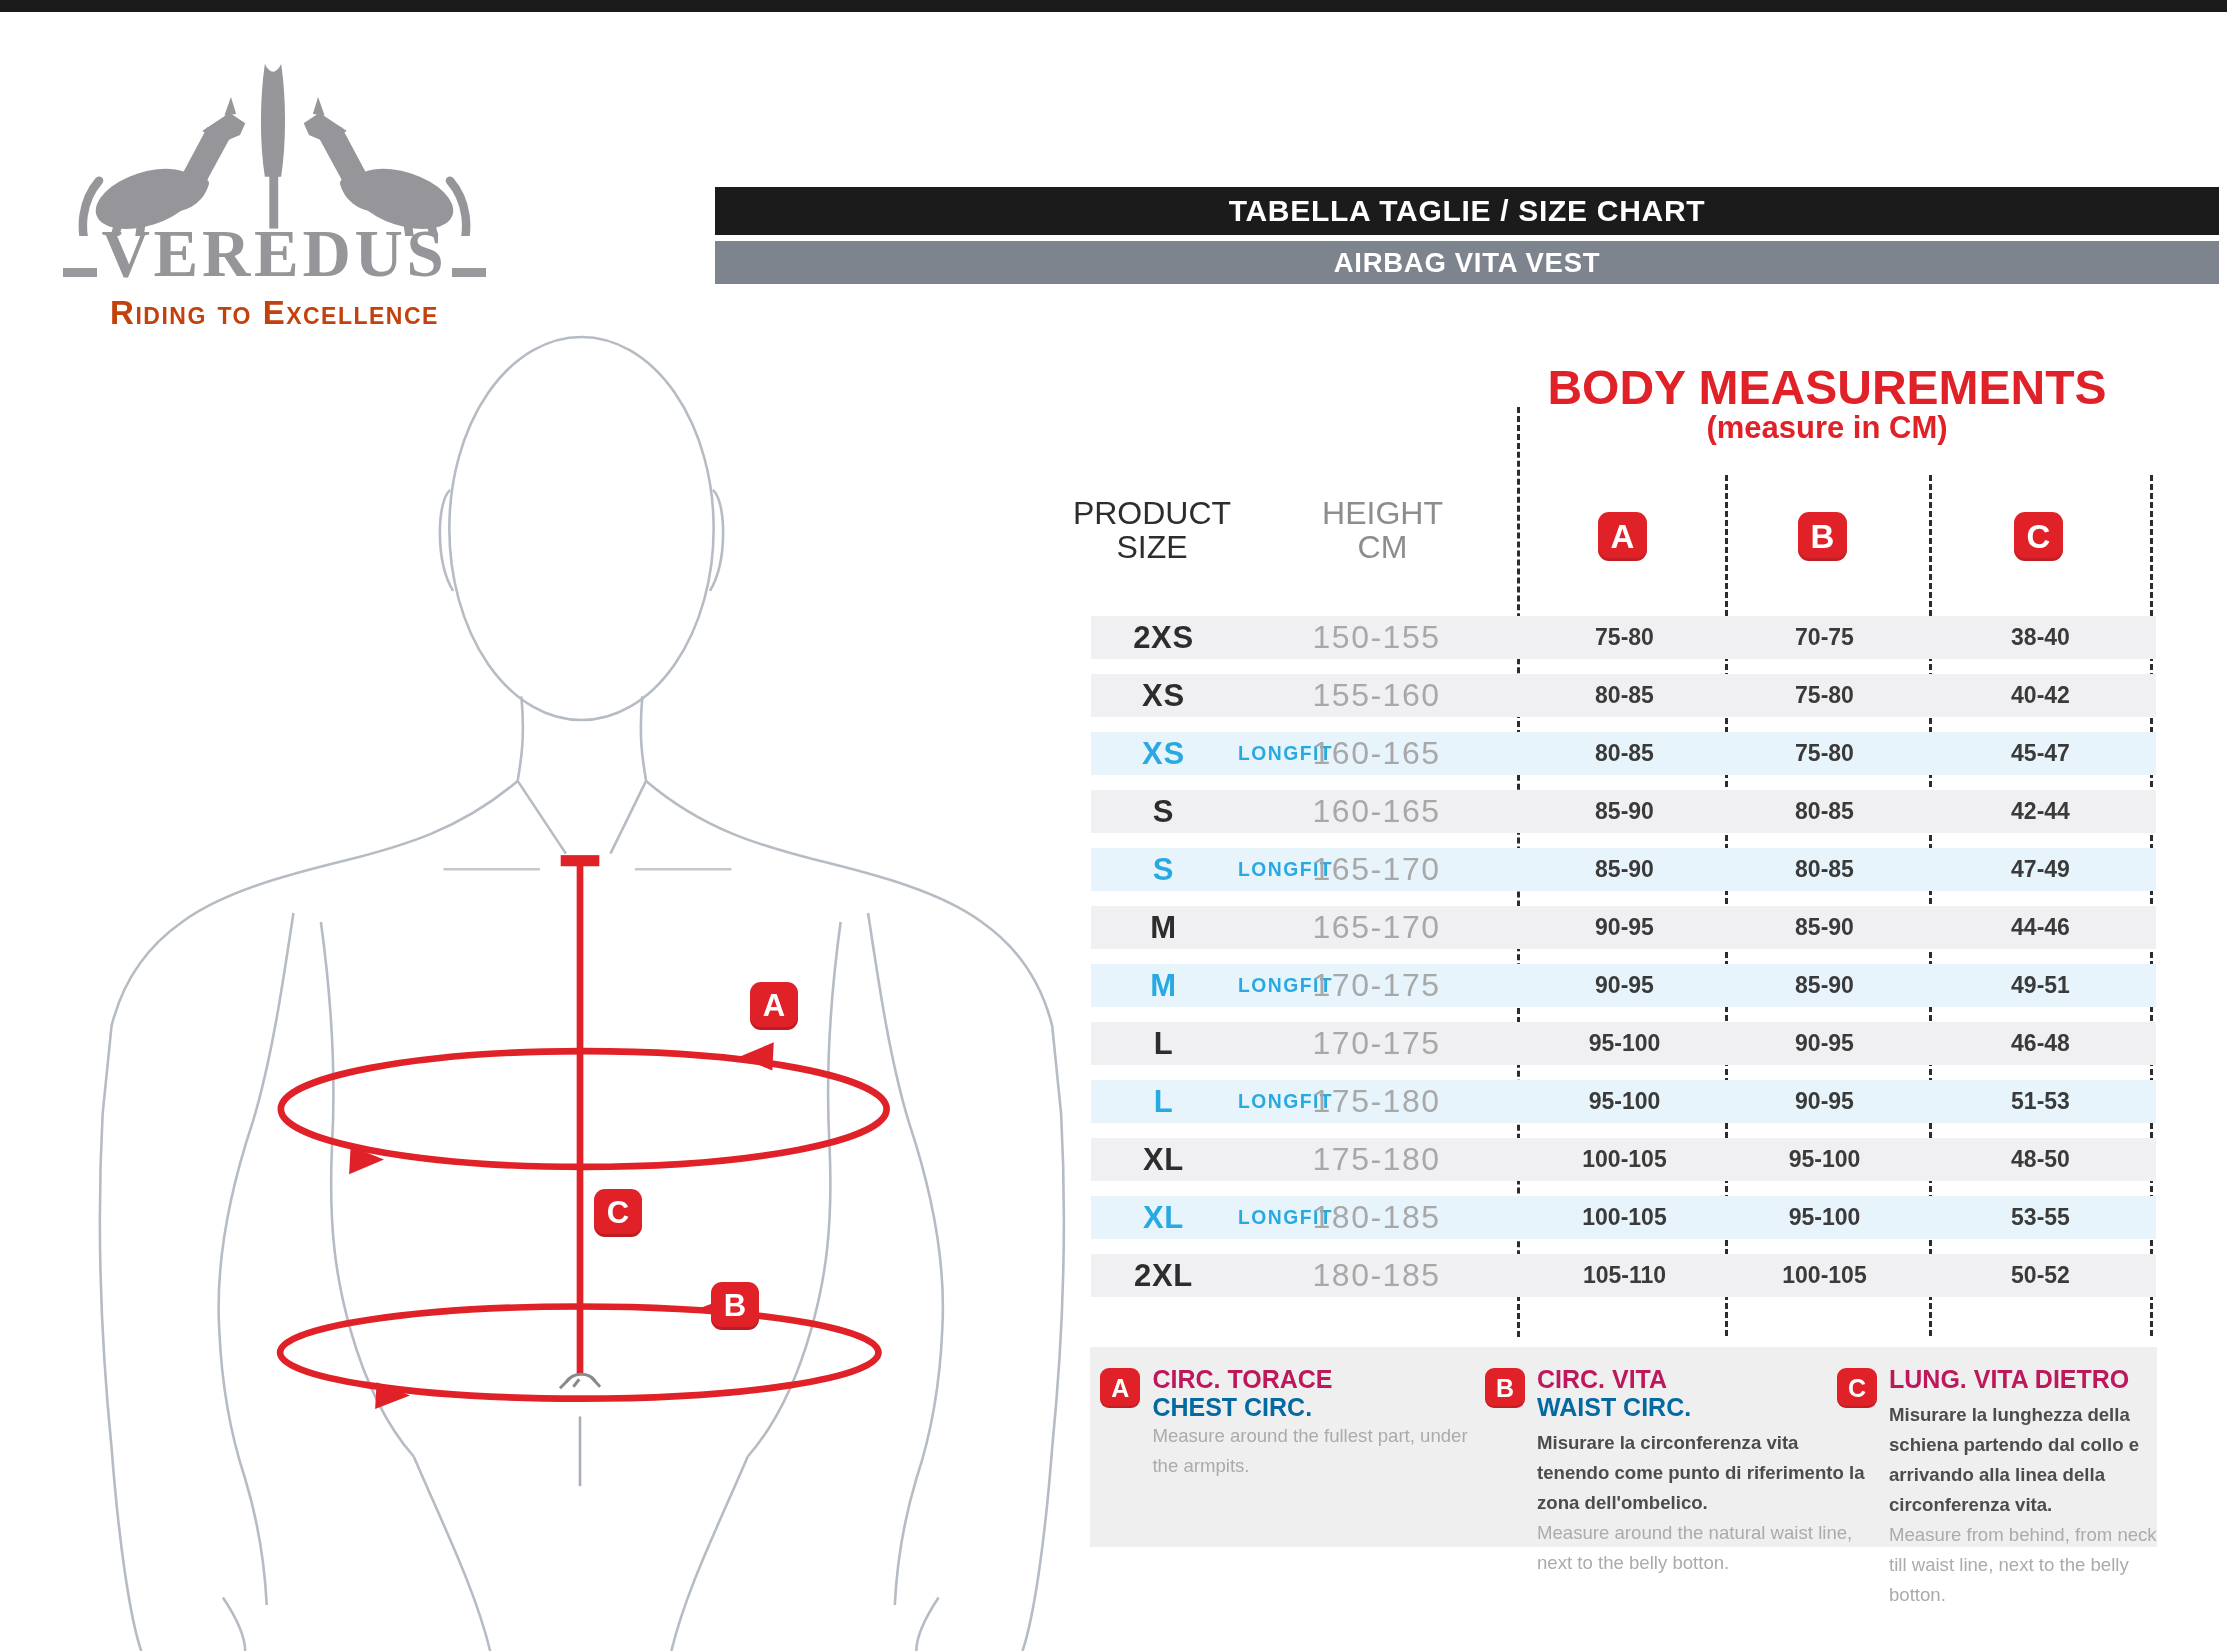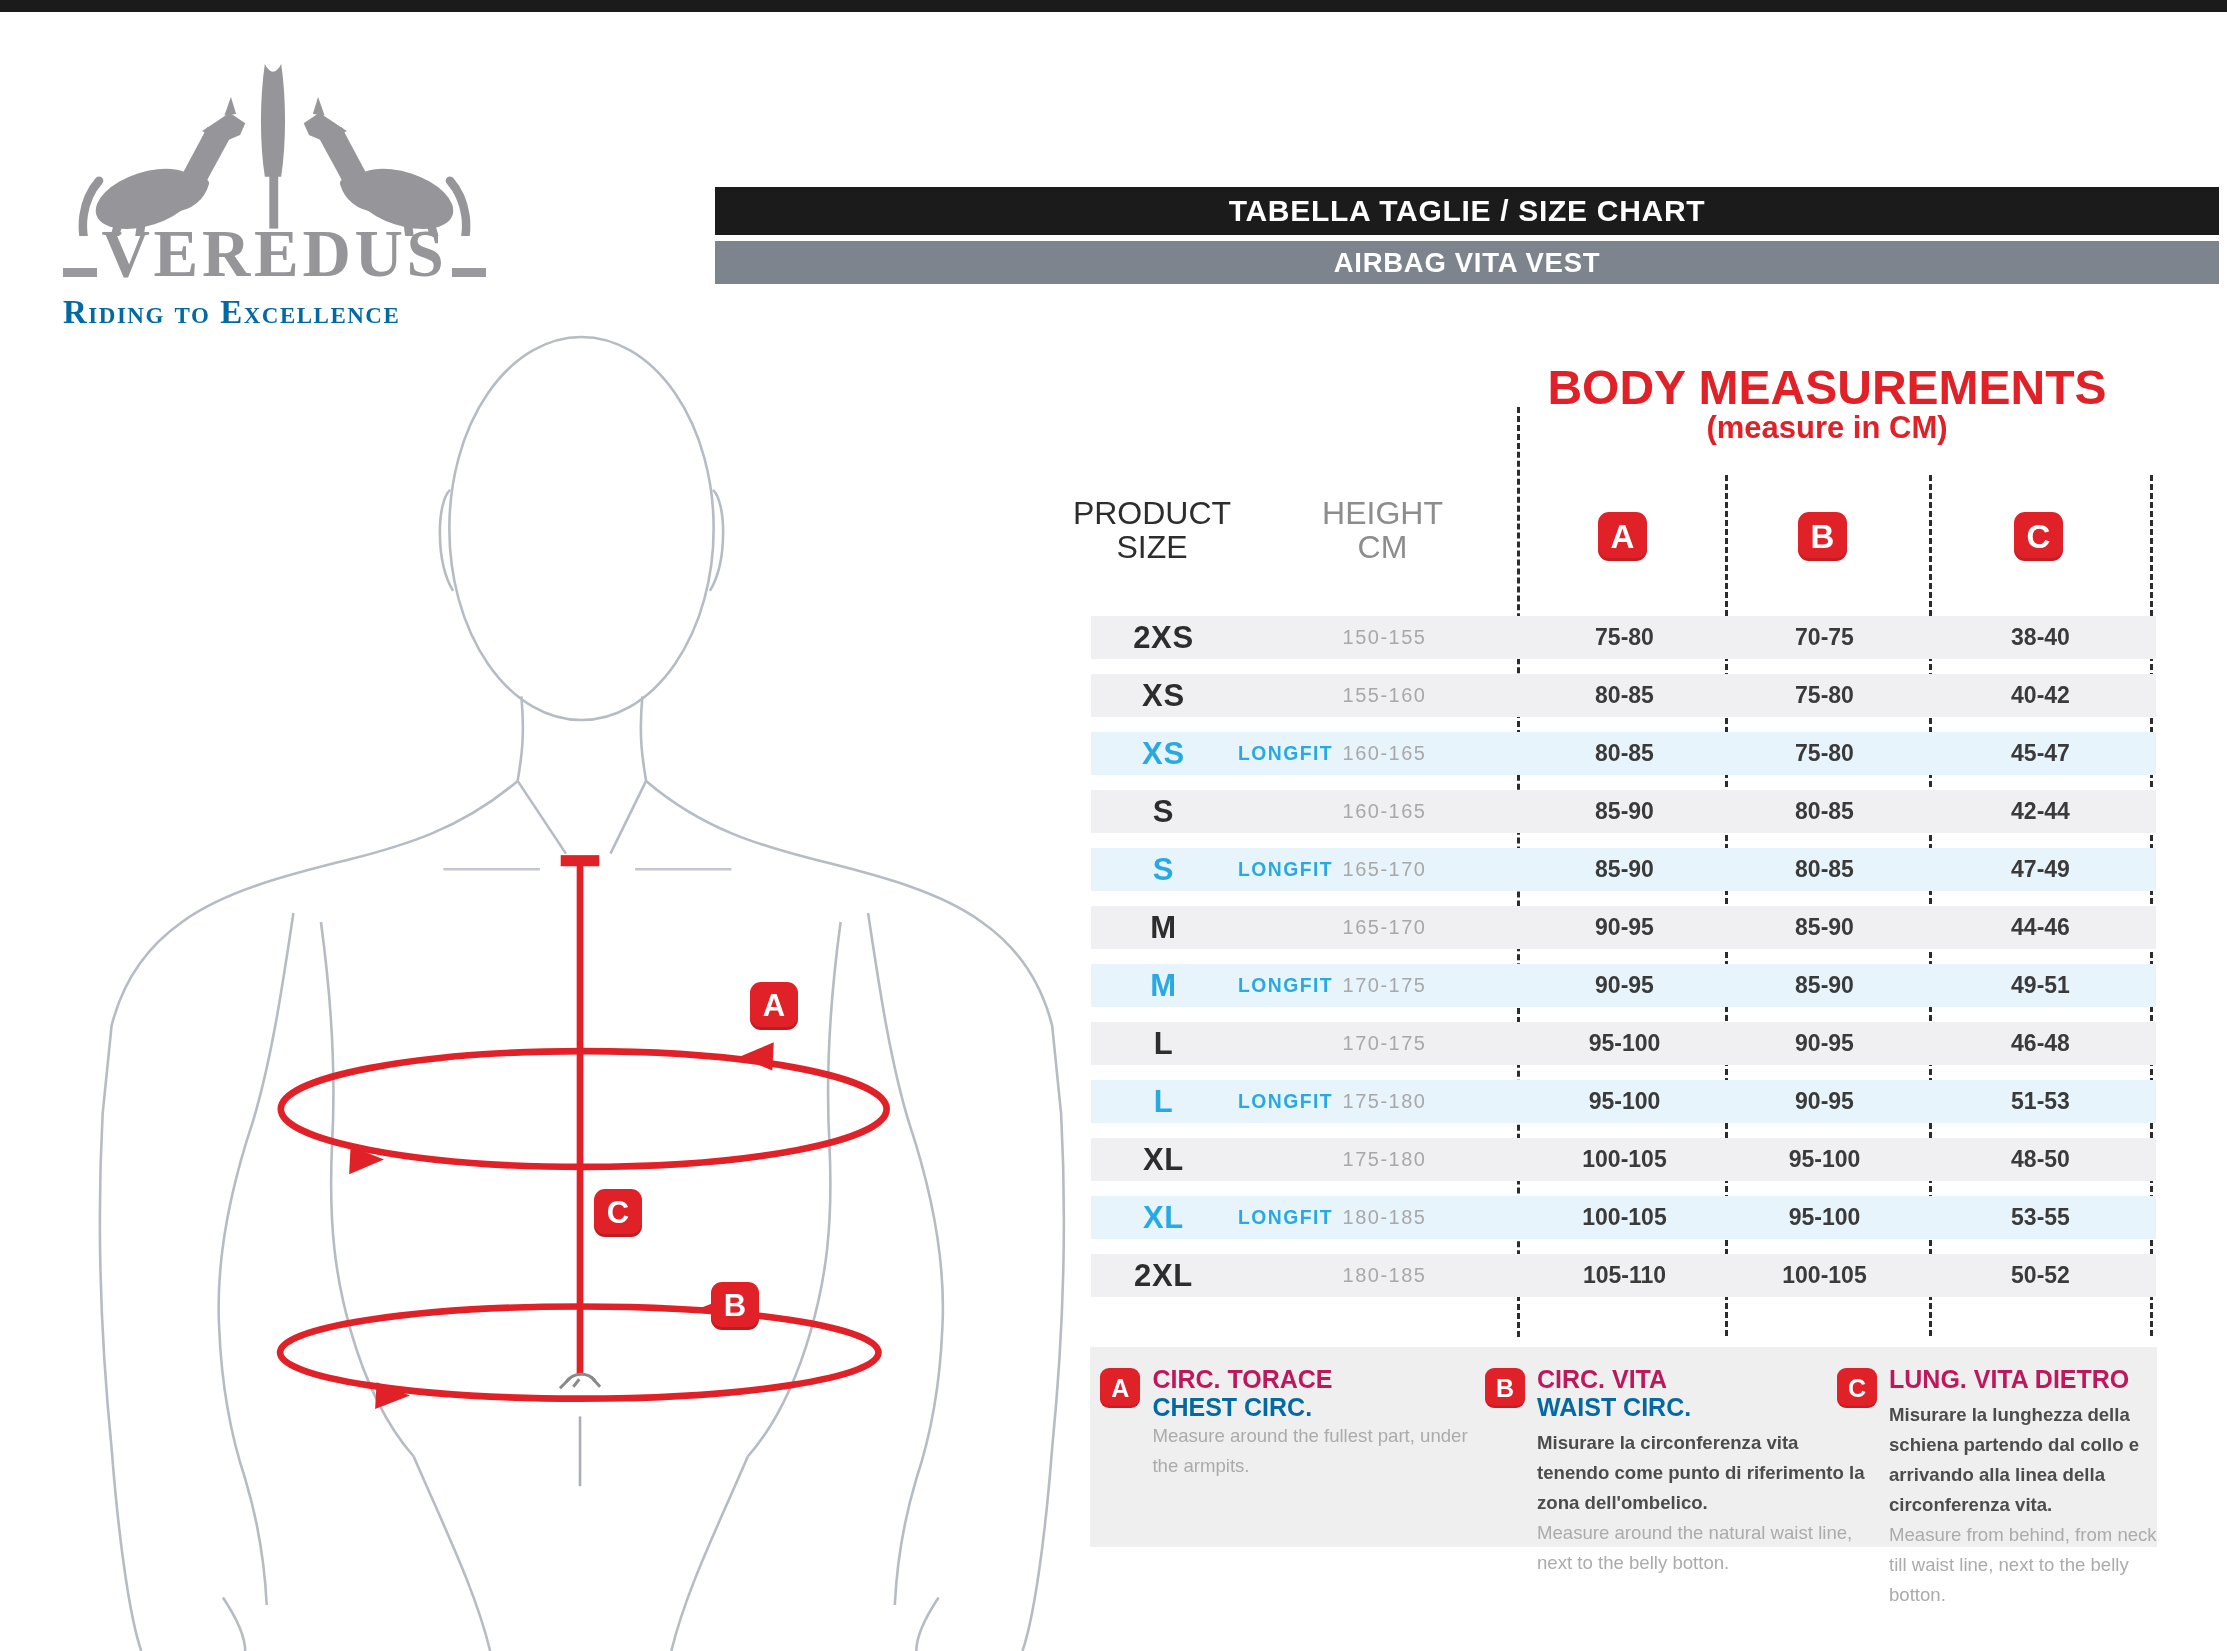--- a/index.html
+++ b/index.html
@@ -10,23 +10,23 @@
   
   .top-strip{left:0;top:0;width:2227px;height:12px;background:#1b1b1b;}
 
   
   .logo{left:63px;top:58px;width:423px;height:282px;}
   .logo svg{position:absolute;left:0;top:0;}
   .brand-row{position:absolute;left:0;top:162px;width:423px;display:flex;align-items:flex-end;}
   .brand-rule{flex:1;height:9px;background:#9a9a9e;margin-bottom:10.4px;}
   .brand-text{font-family:"Liberation Serif",serif;font-size:67px;font-weight:700;
               color:#96969a;letter-spacing:3.7px;padding:0 4.5px;line-height:1;}
-  .tagline{position:absolute;left:0;top:236px;width:423px;text-align:left;
-           font-family:Liberation Serif, serif;font-variant:small-caps;
-           font-size:33px;font-weight:600;color:#0369a1;letter-spacing:1.5px;}
+  .tagline{position:absolute;left:0;top:236px;width:423px;text-align:center;
+           font-family:Liberation Sans, sans-serif;font-variant:small-caps;
+           font-size:33px;font-weight:600;color:#c2410c;letter-spacing:1.5px;}
 
   
   .bar{left:715px;width:1504px;color:#ffffff;text-align:center;font-weight:700;}
   .bar-black{top:187px;height:48px;line-height:48px;background:#1b1b1b;font-size:30px;letter-spacing:0.7px;}
   .bar-gray{top:241px;height:43px;line-height:43px;background:#7d848d;font-size:27.5px;letter-spacing:0.7px;}
 
   
   .bm-title{left:1515px;top:360px;width:624px;text-align:center;
             font-size:48px;font-weight:700;color:#e02128;letter-spacing:0px;}
   .bm-sub{left:1515px;top:410px;width:624px;text-align:center;
@@ -52,21 +52,21 @@
   .vdash.d4{left:2150px;top:475px;height:861px;}
 
   
   #rows{left:1091px;top:616px;width:1065px;}
   .row{position:relative;height:43px;margin-bottom:15px;background:#f0f0f2;}
   .row.longfit{background:#e7f4fb;}
   .row span{position:absolute;top:0;height:43px;line-height:43px;display:block;}
   .c-size{left:0;width:145px;text-align:center;font-size:31px;font-weight:700;color:#2d2d2d;letter-spacing:0.7px;}
   .row.longfit .c-size{color:#29a9e1;}
   .c-lf{left:147px;width:130px;font-size:19.3px;font-weight:700;color:#29a9e1;letter-spacing:1.5px;}
-  .c-h{left:223px;width:141px;text-align:center;font-size:20px;font-weight:400;color:#a8a8a8;letter-spacing:1.5px;}
+  .c-h{left:215px;width:141px;text-align:center;font-size:32px;font-weight:400;color:#a8a8a8;letter-spacing:1.5px;}
   .c-a{left:474px;width:119px;text-align:center;font-size:23px;font-weight:700;color:#3a3a3a;}
   .c-b{left:674px;width:119px;text-align:center;font-size:23px;font-weight:700;color:#3a3a3a;}
   .c-c{left:890px;width:119px;text-align:center;font-size:23px;font-weight:700;color:#3a3a3a;}
 
   
   #legend{left:1090px;top:1347px;width:1067px;height:200px;background:#efeff0;}
   .leg-col{position:absolute;top:18px;}
   .leg-col .lbadge{position:absolute;left:0;top:3px;width:40px;height:40px;border-radius:9px;
         background:#e02128;color:#fff;font-size:25px;font-weight:700;text-align:center;line-height:40px;
         box-shadow:inset 0 -2.2px 0 rgba(0,0,0,0.12);}

